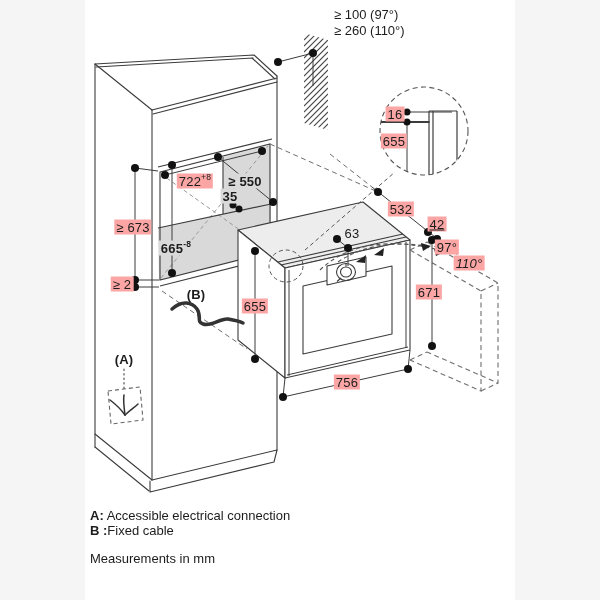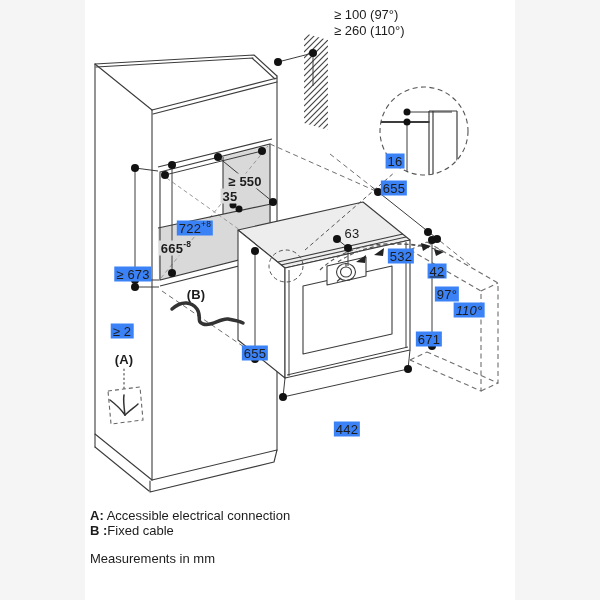--- a/index.html
+++ b/index.html
@@ -2,21 +2,21 @@
 <html><head>
 <meta charset="utf-8">
 <style>
   html,body{margin:0;padding:0;}
   body{width:600px;height:600px;overflow:hidden;background:#f5f5f5;font-family:"Liberation Sans",sans-serif;}
   #stage{position:relative;width:597px;height:600px;}
   #drawing{position:absolute;left:0;top:0;}
   .lbl{position:absolute;transform:translate(-50%,-50%);white-space:nowrap;
        font-size:13px;line-height:1;color:#1c1c1c;letter-spacing:0.2px;}
   .lbl-left{position:absolute;white-space:nowrap;font-size:13px;line-height:1;color:#1c1c1c;}
-  .bgw{background:#3b82f6;padding:1px 2px;margin-top:47px;}
+  .bgw{background:#fca5a5;padding:1px 2px;}
   .bgg{background:#d9d9d9;padding:1px 2px;font-weight:bold;}
   .bgo{background:#ededed;padding:0 1px;}
   .bold{font-weight:bold;}
   sup.tol{font-size:8.5px;vertical-align:super;line-height:0;}
   .legend{position:absolute;white-space:nowrap;font-size:13px;line-height:1.16;color:#1c1c1c;text-align:center;}
 </style>
 </head>
 <body>
 
 <div id="stage">
@@ -190,19 +190,19 @@
 <div class="lbl bold" style="left:196px;top:294px;">(B)</div>
 <div class="lbl bold" style="left:124px;top:359px;">(A)</div>
 
 <div class="lbl bgo" style="left:352px;top:233px;">63</div>
 <div class="lbl bgw" style="left:401px;top:209px;">532</div>
 <div class="lbl bgw" style="left:437px;top:224px;text-decoration:underline;">42</div>
 <div class="lbl bgw" style="left:447px;top:247px;">97°</div>
 <div class="lbl bgw" style="left:469px;top:263px;font-style:italic;">110°</div>
 <div class="lbl bgw" style="left:429px;top:292px;">671</div>
 <div class="lbl bgw" style="left:255px;top:306px;">655</div>
-<div class="lbl bgw" style="left:347px;top:382px;">442</div>
+<div class="lbl bgw" style="left:347px;top:382px;">756</div>
 
 <div class="legend" style="left:90px;top:508px;"><span class="bold">A:</span> <span>Accessible electrical connection</span></div>
 <div class="legend" style="left:90px;top:523px;"><span class="bold">B :</span><span>Fixed cable</span></div>
 <div class="legend" style="left:90px;top:551px;">Measurements in mm</div>
 
 </div>
 
 </body></html>

